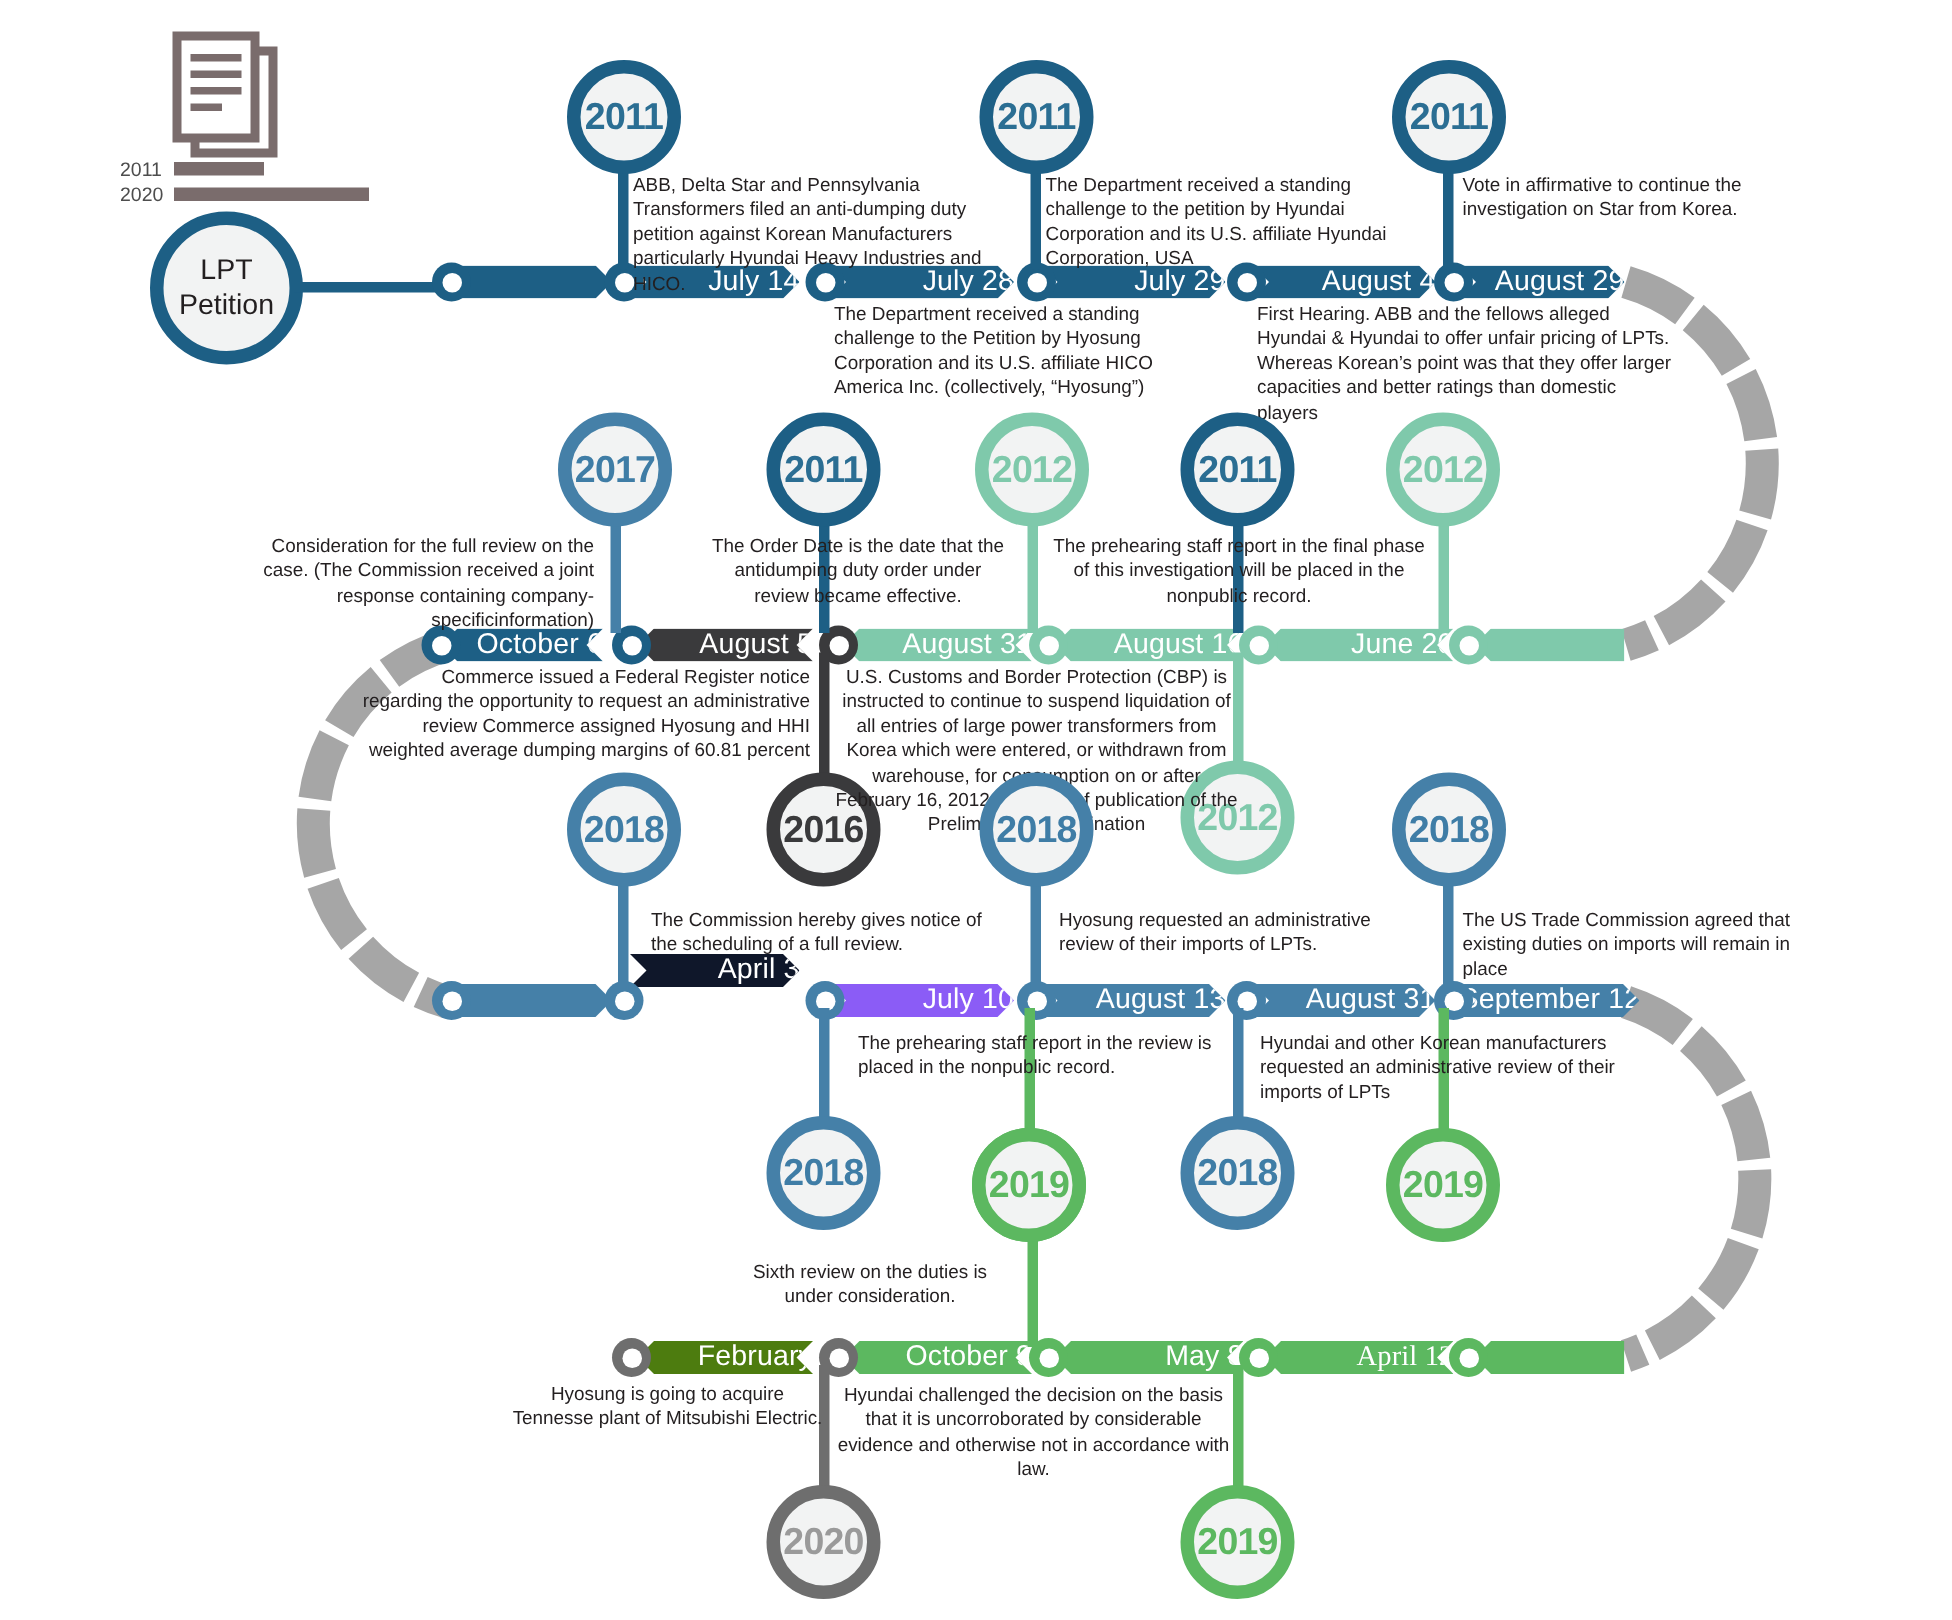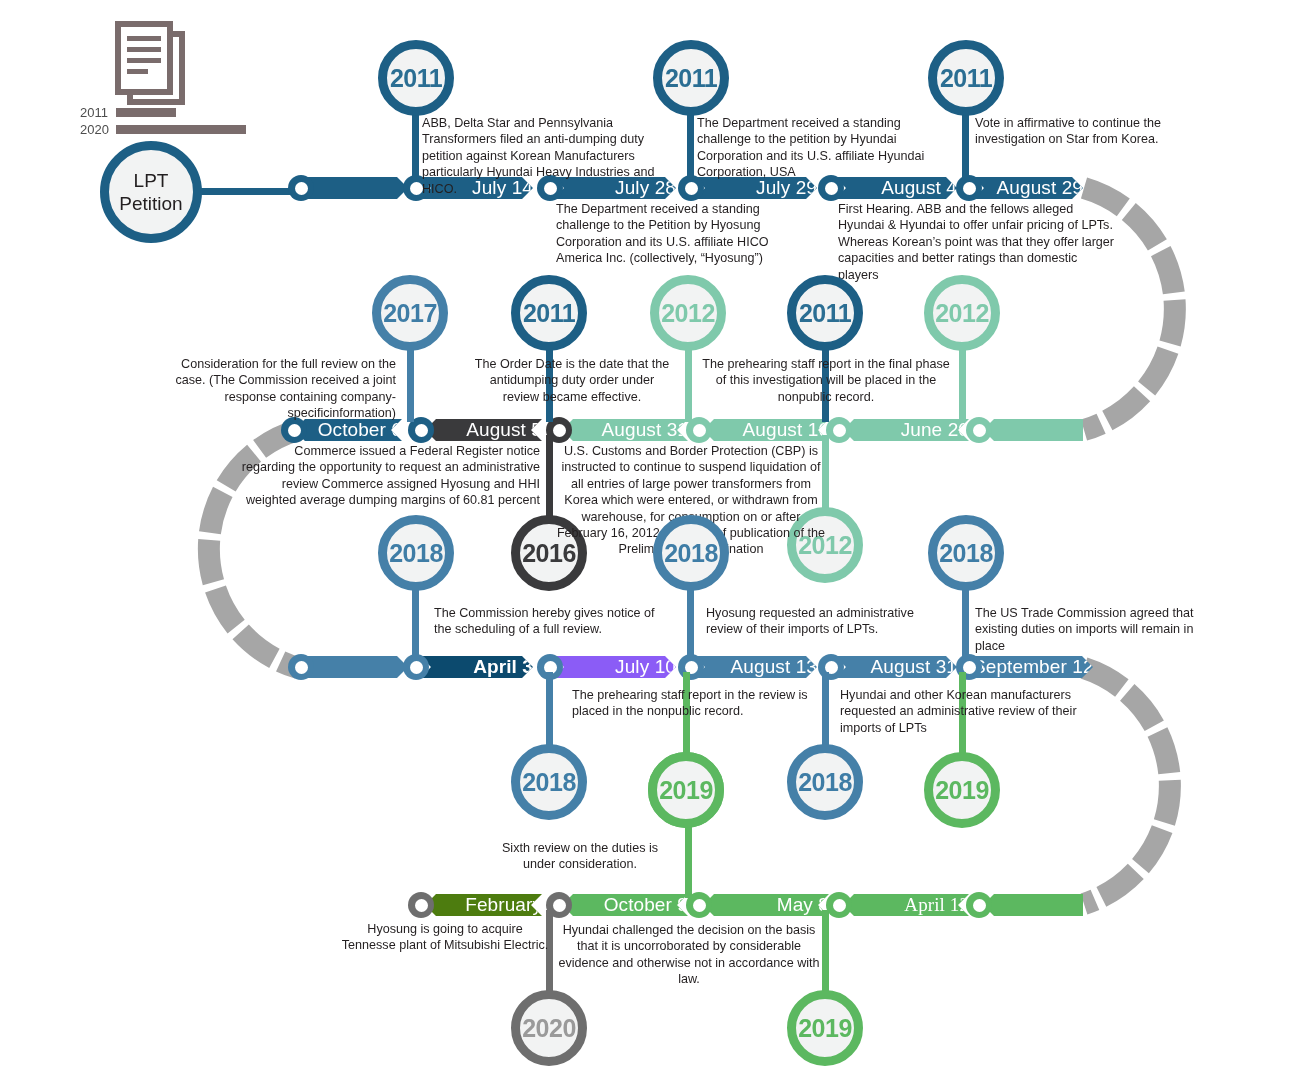--- a/index.html
+++ b/index.html
@@ -217,21 +217,21 @@
 
     <div class="note right" style="left:150px;top:356px;width:246px;">Consideration for the full review on the case. (The Commission received a joint response containing company-specificinformation)</div>
     <div class="note right" style="left:240px;top:443px;width:300px;">Commerce issued a Federal Register notice regarding the opportunity to request an administrative review Commerce assigned Hyosung and HHI weighted average dumping margins of 60.81 percent</div>
     <div class="note center" style="left:472px;top:356px;width:200px;">The Order Date is the date that the antidumping duty order under review became effective.</div>
     <div class="note center" style="left:556px;top:443px;width:270px;">U.S. Customs and Border Protection (CBP) is instructed to continue to suspend liquidation of all entries of large power transformers from Korea which were entered, or withdrawn from warehouse, for consumption on or after February 16, 2012, the date of publication of the Preliminary Determination</div>
     <div class="note center" style="left:702px;top:356px;width:248px;">The prehearing staff report in the final phase of this investigation will be placed in the nonpublic record.</div>
   </div>
 
   <div class="layer">
     <div class="chip plain-r" style="left:296px;top:656px;width:112px;background:#4580a8;"></div>
-    <div class="chip r" style="left:420px;top:656px;width:113px;background:#0c4a6e;font-weight:bold;">April 3</div>
+    <div class="chip r" style="left:420px;top:636px;width:113px;background:#0f172a;">April 3</div>
     <div class="chip r" style="left:553px;top:656px;width:123px;background:#8b5cf6;">July 10</div>
     <div class="chip r" style="left:694px;top:656px;width:123px;background:#4580a8;">August 13</div>
     <div class="chip r" style="left:835px;top:656px;width:122px;background:#4580a8;">August 31</div>
     <div class="chip r" style="left:973px;top:656px;width:120px;background:#4580a8;">September 12</div>
 
     <div class="node" style="left:288px;top:654px;background:#4580a8;"></div>
     <div class="node" style="left:403px;top:654px;background:#4580a8;"></div>
     <div class="node" style="left:537px;top:654px;background:#4580a8;"></div>
     <div class="node" style="left:678px;top:654px;background:#4580a8;"></div>
     <div class="node" style="left:818px;top:654px;background:#4580a8;"></div>

